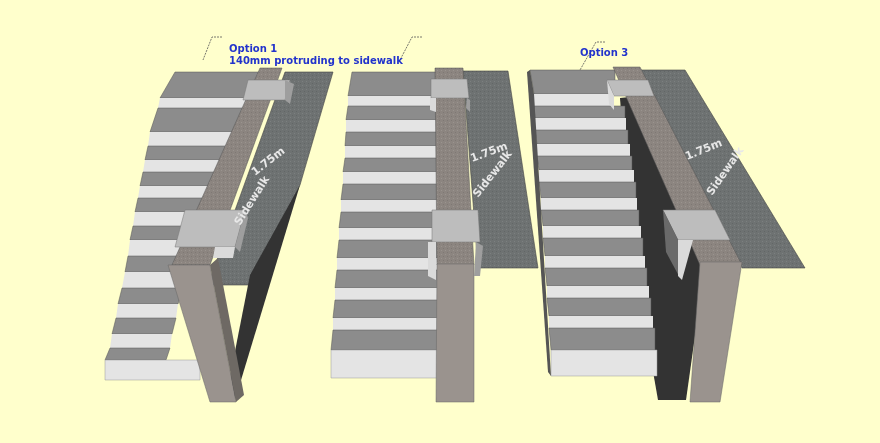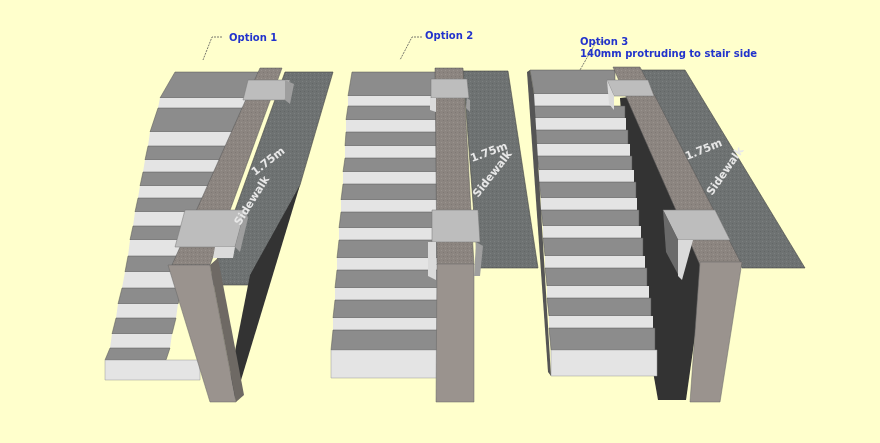--- a/index.html
+++ b/index.html
@@ -1,17 +1,17 @@
 <!DOCTYPE html>
 <html><head>
 <meta charset="utf-8">
 <style>
   html, body { margin:0; padding:0; }
   body { width:880px; height:443px; background:#FFFFCC; position:relative; overflow:hidden; font-family:"DejaVu Sans", sans-serif; }
-  .label { position:absolute; color:#2233CC; font-weight:bold; font-size:10px; line-height:12px; white-space:nowrap; }
+  .label { position:absolute; color:#2233CC; font-weight:bold; font-size:10px; line-height:12px; white-space:nowrap;margin-top:11px; }
   .label span { display:block; }
   svg { position:absolute; left:0; top:0; }
   .sw-text { font-family:"DejaVu Sans", sans-serif; font-weight:bold; fill:#E8E8E8; }
 </style>
 </head>
 <body>
 
 <svg width="880" height="443" viewBox="0 0 880 443">
   <defs>
     <pattern id="stoneTop" width="4" height="4" patternUnits="userSpaceOnUse">
@@ -158,22 +158,21 @@
     <polygon points="663,210 715,210 730,240 678,240" fill="#BDBDBD" stroke="#777" stroke-width="0.5"></polygon>
     <polygon points="663,210 678,240 680,278 666,252" fill="#6A6A6A"></polygon>
     <polygon points="678,240 693,240 682,280 678,276" fill="#DADADA"></polygon>
     <text class="sw-text" font-size="11" transform="translate(687,160) rotate(-22)">1.75m</text>
     <text class="sw-text" font-size="11" transform="translate(712,196) rotate(-55)">Sidewalk</text>
   </g>
 </svg>
 
 <div class="label" style="left:229px; top:32px;">
   <span>Option 1</span>
+  <span>140mm protruding to sidewalk</span>
 </div>
 
 <div class="label" style="left:425px; top:30px;">
-  <span>Option 2</span>
 </div>
 
 <div class="label" style="left:580px; top:36px;">
   <span>Option 3</span>
-  <span>140mm protruding to stair side</span>
 </div>
 
 </body></html>

